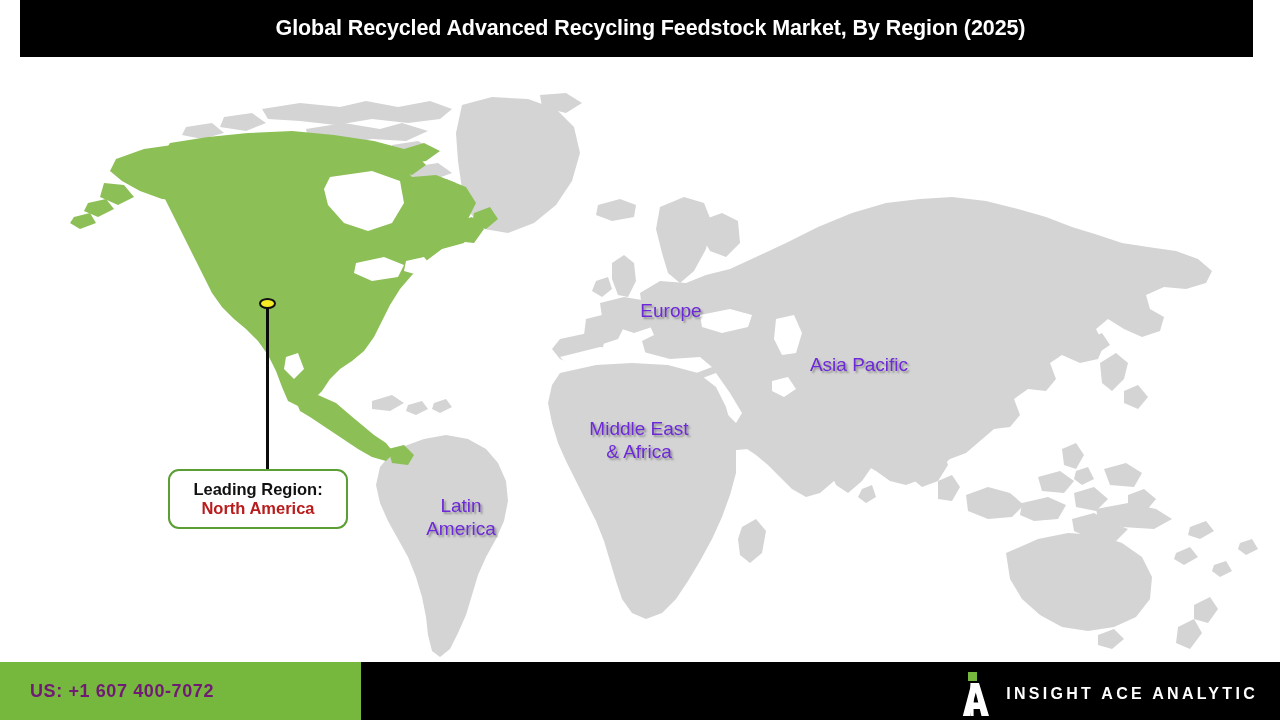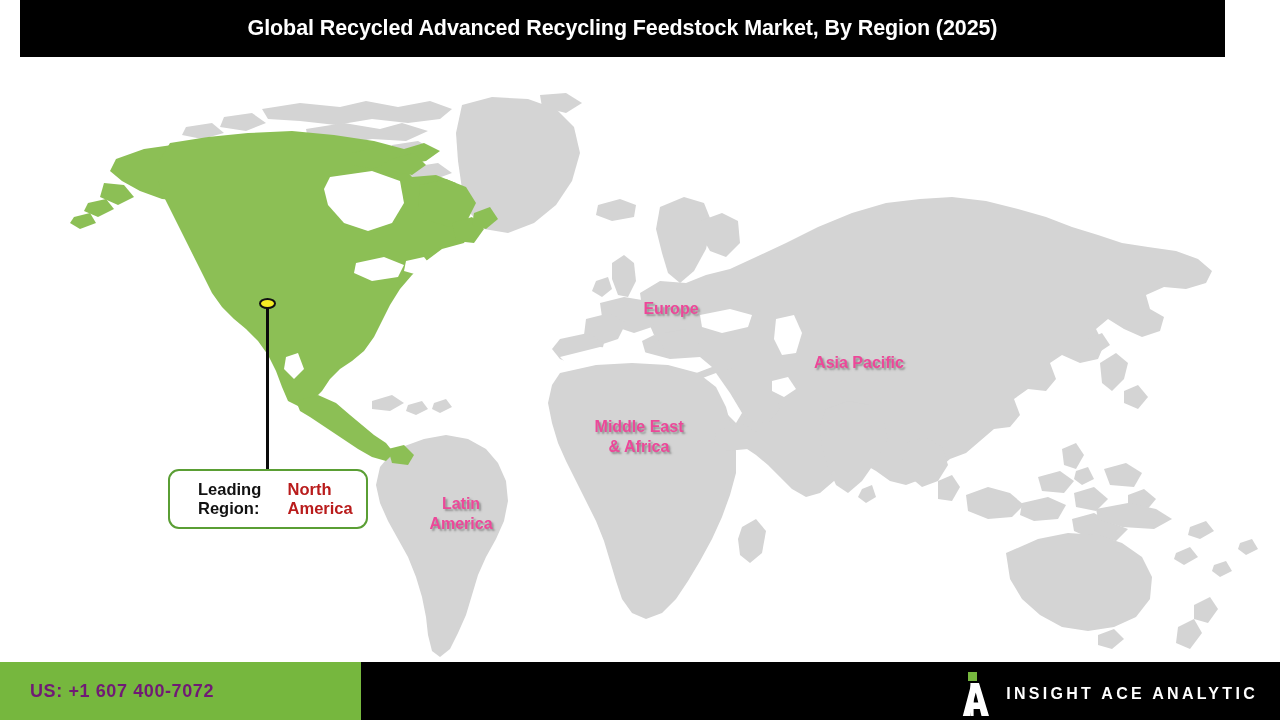--- a/index.html
+++ b/index.html
@@ -19,20 +19,21 @@
   #title-bar {
     position: absolute;
     left: 20px;
     top: 0;
     width: 1205px;
     height: 57px;
     background: #000000;
     display: flex;
     align-items: center;
     justify-content: center;
+    padding-left: 28px;
   }
   #title-text {
     color: #ffffff;
     font-size: 21.5px;
     font-weight: bold;
     letter-spacing: -0.1px;
     white-space: nowrap;
   }
 
   
@@ -49,51 +50,50 @@
     left: 0;
     top: 0;
     width: 1280px;
     height: 605px;
     display: block;
   }
 
   
   .region-label {
     position: absolute;
-    color: #ec4899;
-    font-size: 16px;
-    font-weight: bold;
+    color: #6d28d9;
+    font-size: 19px;
+    font-weight: normal;
     line-height: 1.22;
     text-align: center;
     text-shadow: 2px 2px 2px rgba(90,90,90,0.55);
     white-space: pre-line;
     pointer-events: none;
   }
   #label-europe      { left: 604px; top: 242px; width: 134px; }
   #label-asia        { left: 786px; top: 296px; width: 146px; text-align: center; }
   #label-mea         { left: 558px; top: 360px; width: 162px; }
   #label-latin       { left: 398px; top: 437px; width: 126px; }
 
   
   #callout-leader {
     position: absolute;
     left: 168px;
     top: 412px;
-    width: 200px;
+    width: 180px;
     height: 60px;
     border: 2.5px solid #5a9e34;
     border-radius: 11px;
     background: #ffffff;
     box-sizing: border-box;
     display: flex;
-    flex-direction: row;
+    flex-direction: column;
     align-items: center;
     justify-content: center;
     z-index: 6;
-    padding-left: 28px;
   }
   #callout-title {
     font-size: 16.5px;
     font-weight: bold;
     color: #111111;
     line-height: 1.18;
   }
   #callout-value {
     font-size: 16.5px;
     font-weight: bold;

